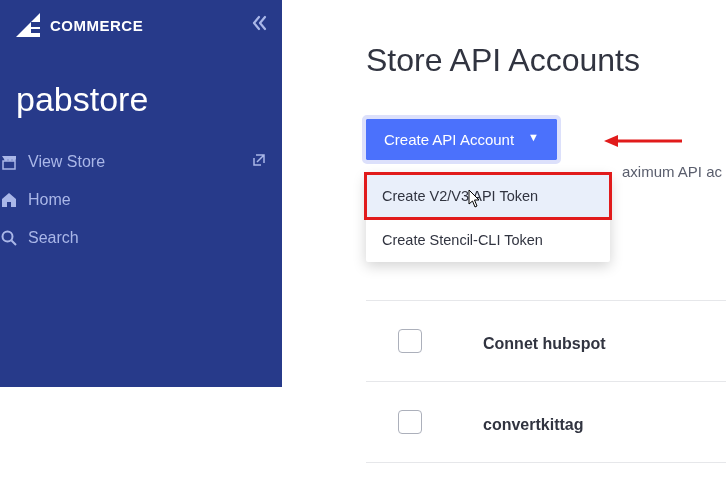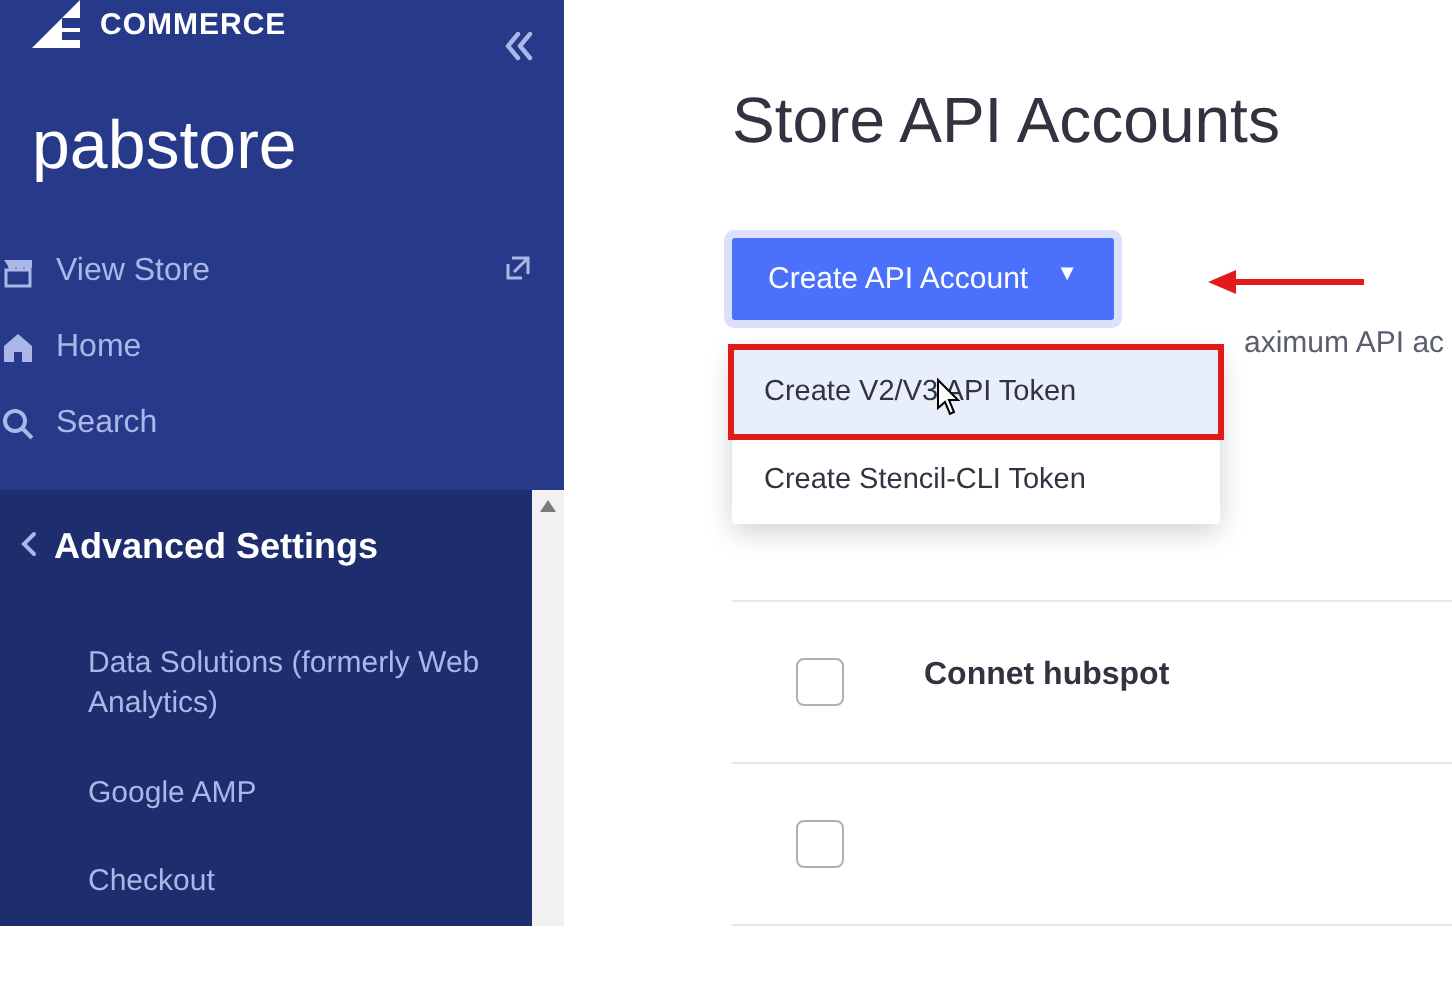--- a/index.html
+++ b/index.html
@@ -139,23 +139,24 @@
     left: 256px; top: 44px;
     font-size:15px; color:#5a5e6d;
     white-space:nowrap;
   }
 
   .acct-list {
     margin-top: 140px;
     border-top:1px solid #e6e7ea;
   }
   .acct-row {
-    display:flex; align-items:flex-start;
+    display:flex; align-items:flex-end;
     padding: 28px 0 28px 32px;
     border-bottom:1px solid #e6e7ea;
+    gap:21px;
   }
   .chk {
     width:24px;height:24px;
     border:1.5px solid #acb0bb;
     border-radius:4px;
     margin-right: 40px;
     cursor:pointer;
   }
   .acct-name { font-size:16px; font-weight:600; color:#313440; }
 </style>
@@ -210,42 +211,20 @@
       <span class="nav-icon">
         <svg width="18" height="18" viewBox="0 0 18 18">
             <circle cx="7.5" cy="7.5" r="5" stroke="#aab7e8" stroke-width="2" fill="none"></circle>
             <line x1="11.5" y1="11.5" x2="16" y2="16" stroke="#aab7e8" stroke-width="2"></line>
           </svg>
       </span>
       <span class="nav-label">Search</span>
     </li>
   </ul>
 
-  <div class="sub-panel">
-    <div class="scroll-track">
-      <div class="scroll-up">
-        <svg width="10" height="10" viewBox="0 0 10 10">
-            <polygon points="5,2 9,8 1,8" fill="#7a7a7a"></polygon>
-          </svg>
-      </div>
-    </div>
-    <div class="sub-header">
-      <span class="back">
-        <svg width="9" height="14" viewBox="0 0 9 14">
-            <path d="M7 2 L2 7 L7 12" stroke="#aab7e8" stroke-width="2" fill="none" stroke-linecap="round"></path>
-          </svg>
-      </span>
-      <span>Advanced Settings</span>
-    </div>
-    <ul class="sub-items">
-      <li>Data Solutions (formerly Web Analytics)</li>
-      <li>Google AMP</li>
-      <li>Checkout</li>
-    </ul>
-  </div>
 </div>
 
 <div class="main">
   <h1 class="page-title">Store API Accounts</h1>
 
   <div class="create-row">
     <button class="create-btn">
       <span>Create API Account</span>
       <span class="caret">▼</span>
     </button>
@@ -274,15 +253,16 @@
     </div>
   </div>
 
   <div class="acct-list">
     <div class="acct-row">
       <div class="chk"></div>
       <div class="acct-name">Connet hubspot</div>
     </div>
     <div class="acct-row">
       <div class="chk"></div>
+      <div class="acct-name">convertkittag</div>
     </div>
   </div>
 </div>
 
 </body></html>

